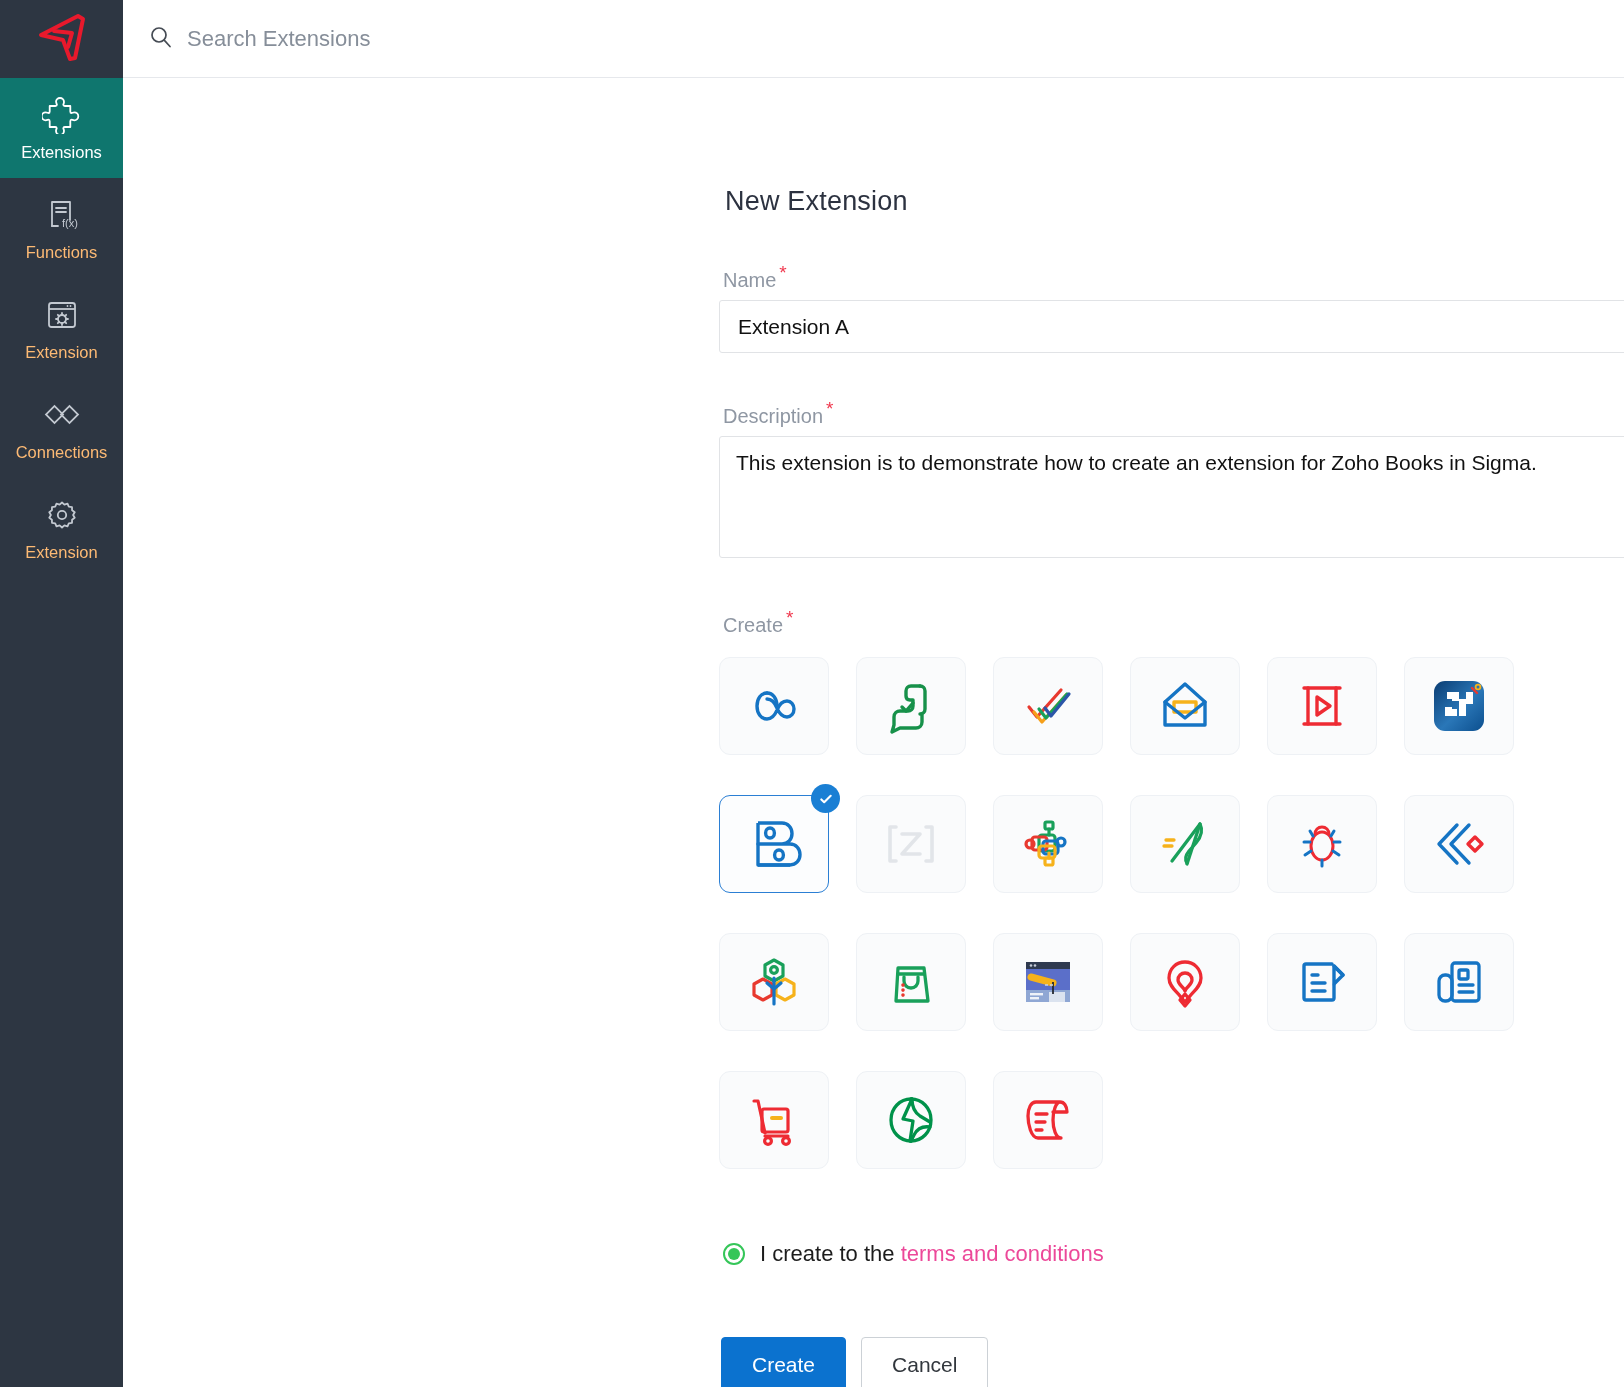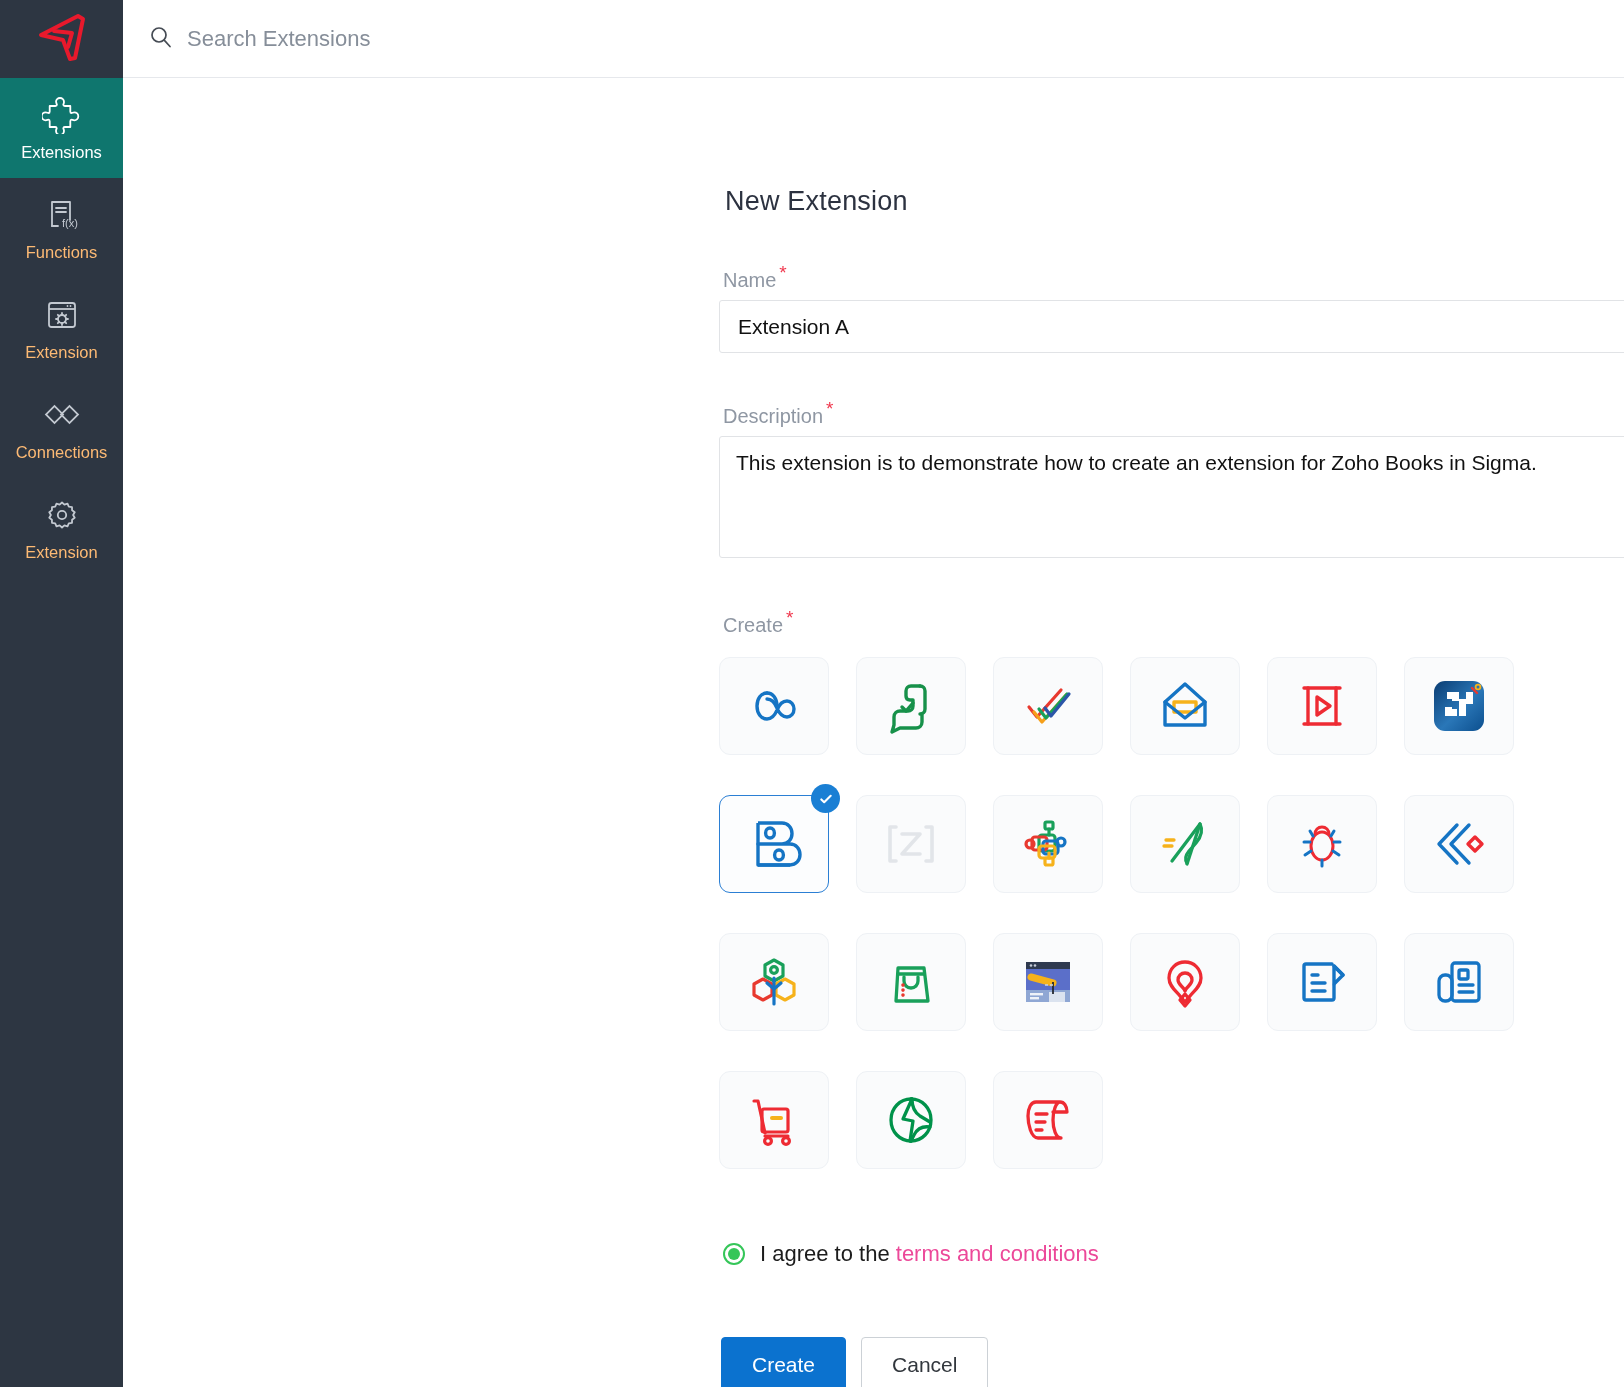--- a/index.html
+++ b/index.html
@@ -524,21 +524,21 @@
                   </span>
                 </div>
               </div>
             </div>
         </div>
 
         <div class="terms-row">
           <span class="radio-on">
               <i></i>
             </span>
-          <span class="terms-text"><span>I agree to the </span><a class="terms-link">terms and conditions</a></span>
+          <span class="terms-text"><span>I create to the </span><a class="terms-link">terms and conditions</a></span>
         </div>
 
         <div class="btn-row">
           <button class="btn btn-primary">Create</button>
           <button class="btn btn-secondary">Cancel</button>
         </div>
 
       </div>
     </div>
   </div>

